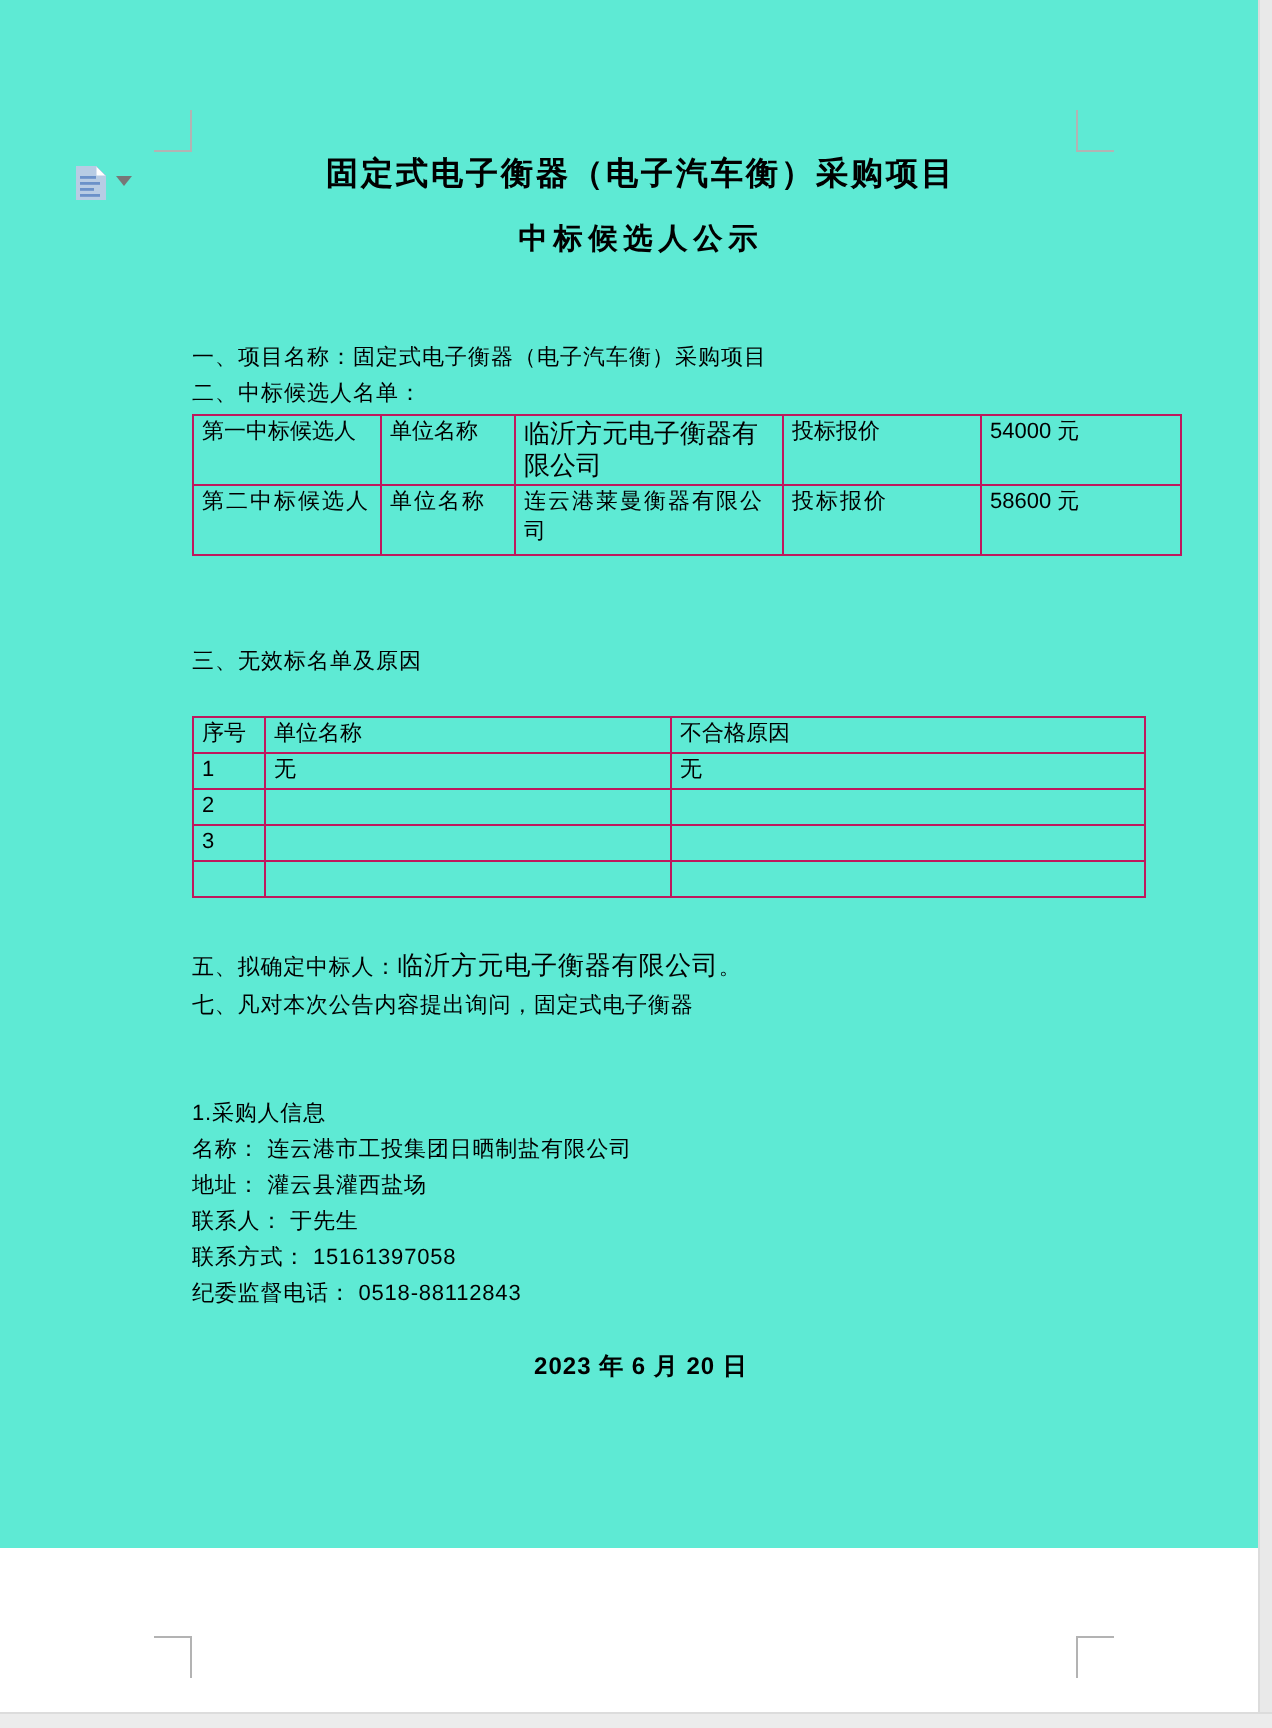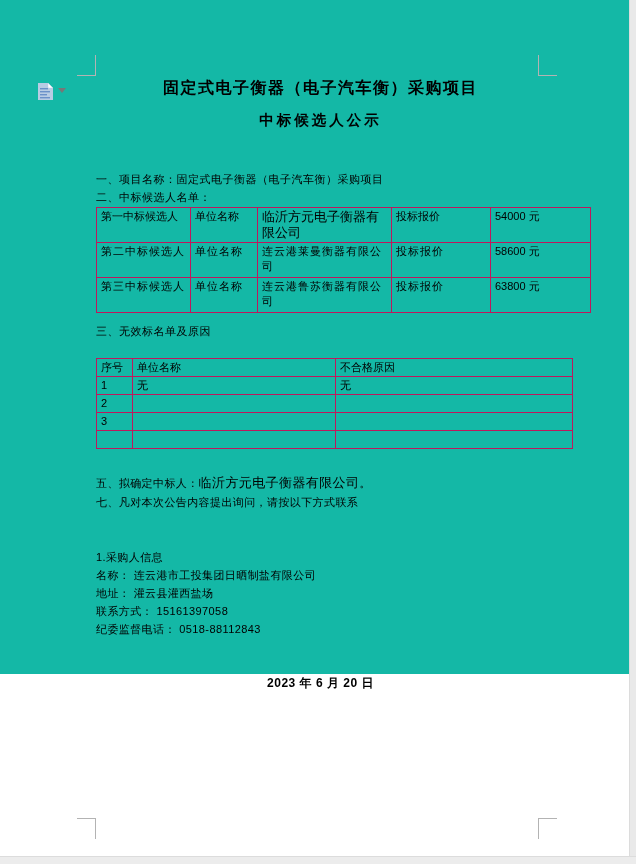--- a/index.html
+++ b/index.html
@@ -6,22 +6,22 @@
     margin: 0; padding: 0;
     width: 636px; height: 864px;
     overflow: hidden;
     background: #ffffff;
     font-family: "Liberation Sans", sans-serif;
     color: #000000;
   }
   .page {
     position: absolute;
     left: 0; top: 0;
-    width: 630px; height: 674px;
-    background: #14b8a6;
+    width: 630px; height: 774px;
+    background: #5eead4;
   }
   
   .strip-right {
     position: absolute; top: 0; right: 0;
     width: 6px; height: 864px;
     background: #e9e9e9;
     border-left: 1px solid #dcdcdc;
   }
   .strip-bottom {
     position: absolute; left: 0; bottom: 0;
@@ -157,27 +157,20 @@
           <td class="c4">投标报价</td>
           <td class="c5">54000 元</td>
         </tr>
         <tr>
           <td class="c1 spaced">第二中标候选人</td>
           <td class="c2 spaced">单位名称</td>
           <td class="c3 spaced">连云港莱曼衡器有限公司</td>
           <td class="c4 spaced">投标报价</td>
           <td class="c5">58600 元</td>
         </tr>
-        <tr>
-          <td class="c1 spaced">第三中标候选人</td>
-          <td class="c2 spaced">单位名称</td>
-          <td class="c3 spaced">连云港鲁苏衡器有限公司</td>
-          <td class="c4 spaced">投标报价</td>
-          <td class="c5">63800 元</td>
-        </tr>
       </tbody>
     </table>
 
     <p class="p-item3">三、无效标名单及原因</p>
 
     <table class="tbl2">
       <tbody>
         <tr>
           <th class="c1">序号</th>
           <th class="c2">单位名称</th>
@@ -201,27 +194,28 @@
         <tr class="last">
           <td class="c1"></td>
           <td class="c2"></td>
           <td class="c3"></td>
         </tr>
       </tbody>
     </table>
 
     <div class="block567">
       <div><span>五、拟确定中标人：</span><span class="pasted-inline">临沂方元电子衡器有限公司</span><span>。</span></div>
-      <div>七、凡对本次公告内容提出询问，请按以下方式联系</div>
+      <div>七、凡对本次公告内容提出询问，固定式电子衡器</div>
     </div>
 
     <div class="contact">
       <div>1.采购人信息</div>
       <div>名称： 连云港市工投集团日晒制盐有限公司</div>
       <div>地址： 灌云县灌西盐场</div>
+      <div>联系人： 于先生</div>
       <div>联系方式： 15161397058</div>
       <div>纪委监督电话： 0518-88112843</div>
     </div>
 
     <div class="date-line">2023 年 6 月 20 日</div>
 
   </div>
 </div>
 
 <div class="strip-right"></div>

